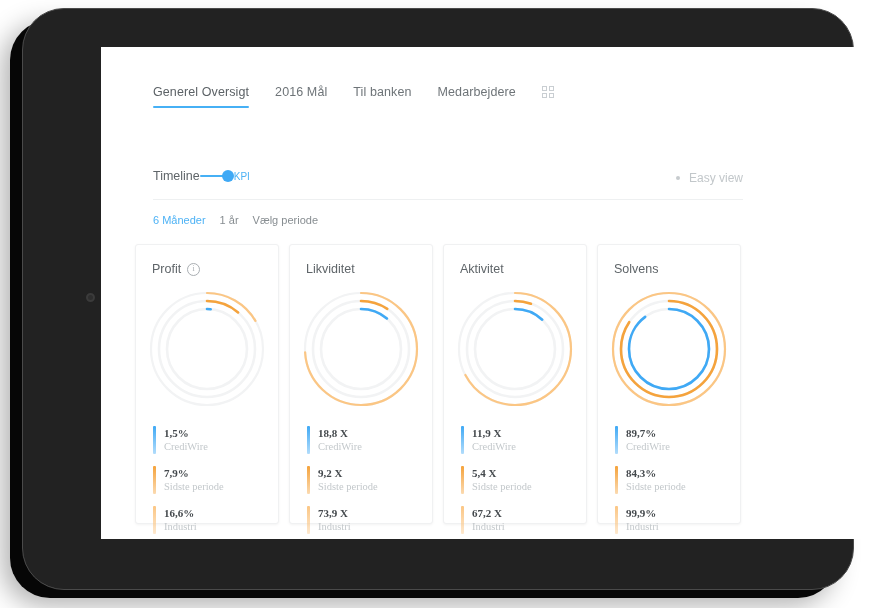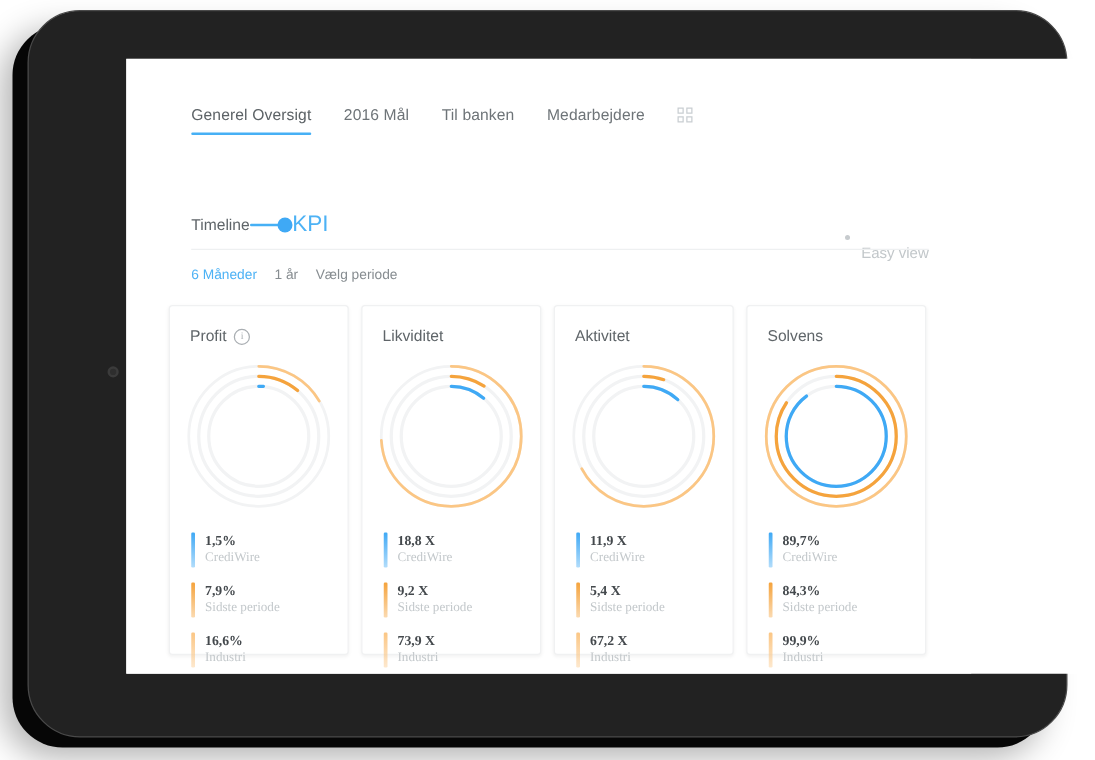--- a/index.html
+++ b/index.html
@@ -156,21 +156,21 @@
   #kpi-switch .knob {
     position: absolute;
     right: 0;
     top: 0;
     width: 12px;
     height: 12px;
     border-radius: 50%;
     background: #3fa9f5;
   }
   #toggle-label-kpi {
-    font-size: 18px;
+    font-size: 10px;
     color: #4db2f5;
   }
 
   #easy-view {
     position: absolute;
     right: 34px;
     top: 124px;
     display: flex;
     align-items: center;
     gap: 9px;
@@ -178,21 +178,20 @@
   }
   #easy-view-dot {
     width: 4px;
     height: 4px;
     border-radius: 50%;
     background: #c7cbce;
   }
   #easy-view-label {
     font-size: 12px;
     color: #c2c7ca;
-    margin-top: 24px;
   }
 
   #toggle-divider {
     position: absolute;
     left: 52px;
     right: 34px;
     top: 152px;
     height: 1px;
     background: #eef0f1;
   }

